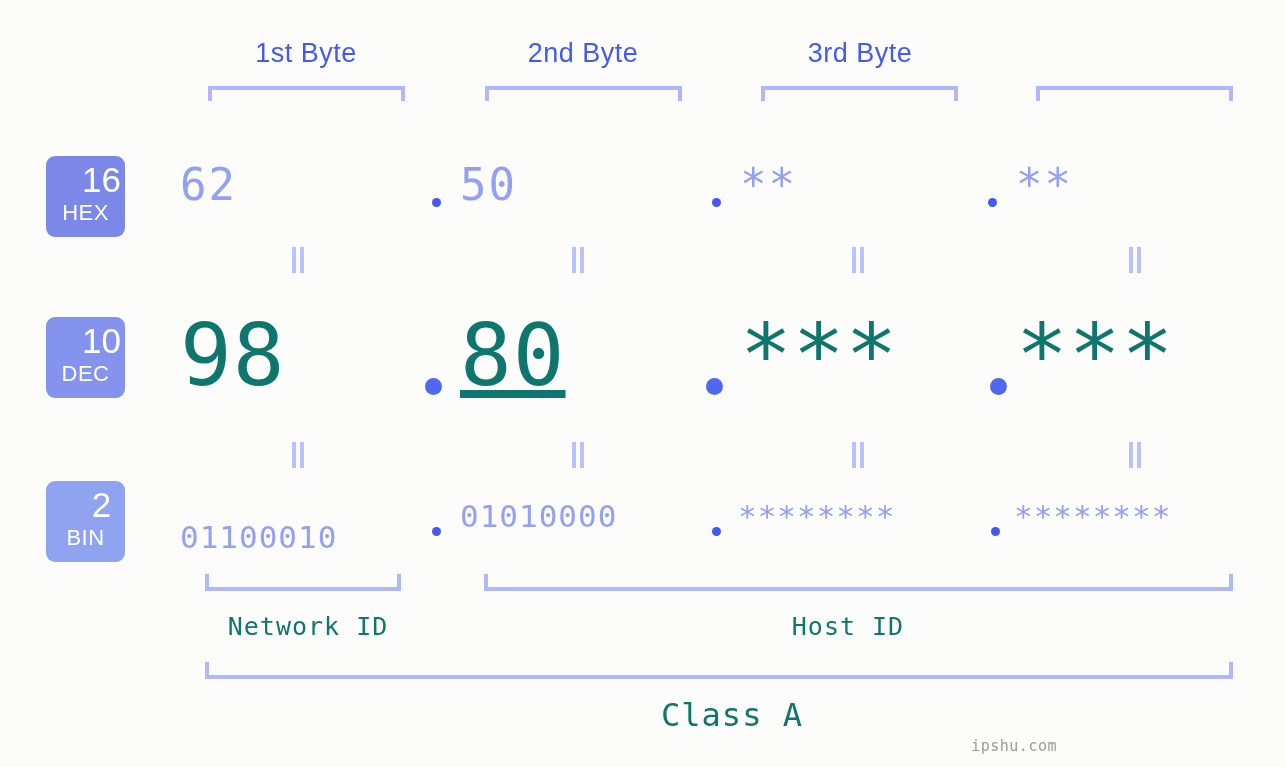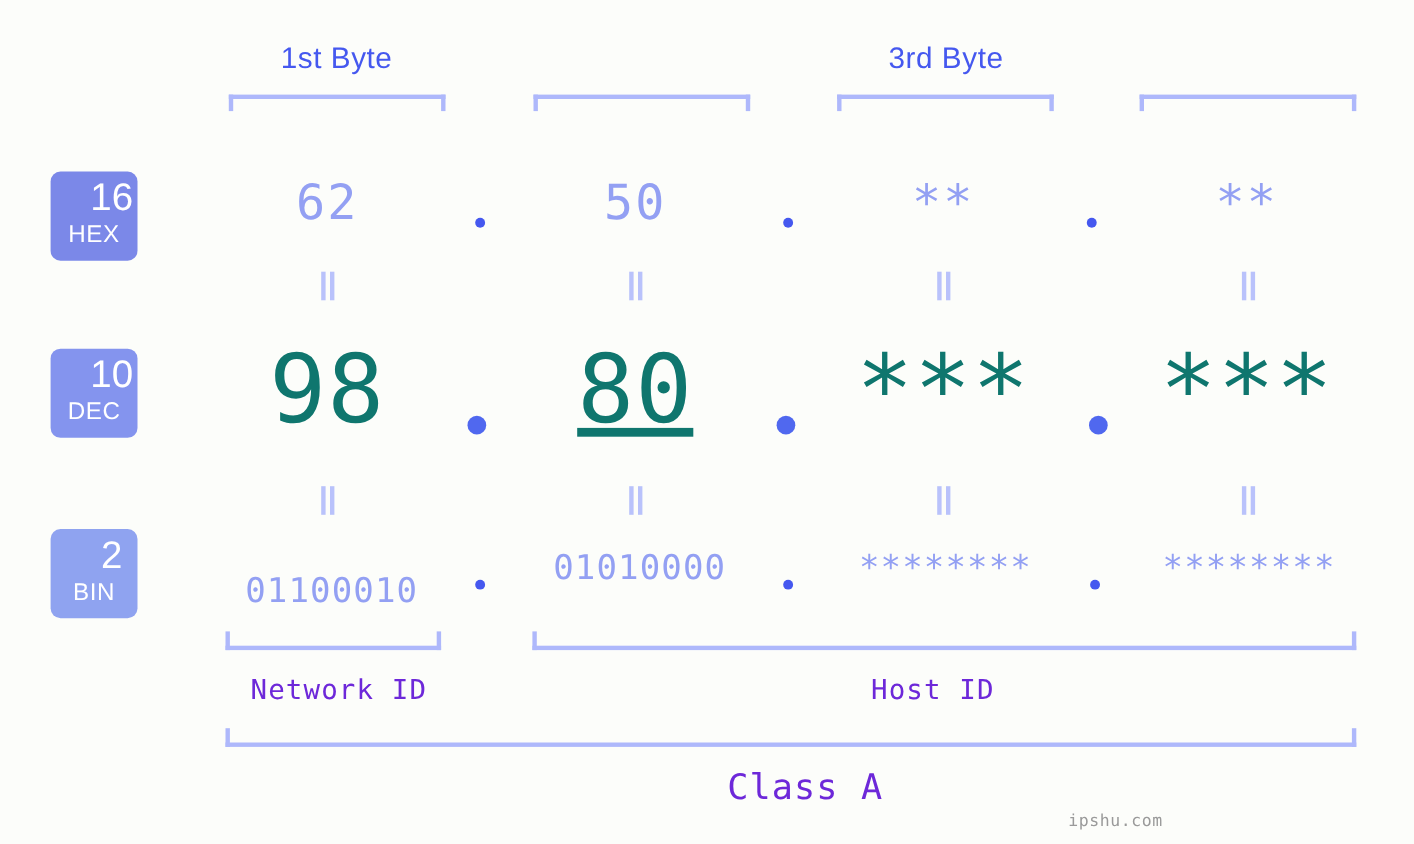--- a/index.html
+++ b/index.html
@@ -79,21 +79,20 @@
     font-size: 22px;
     line-height: 26px;
     font-family: "Liberation Sans", sans-serif;
     font-weight: 400;
     letter-spacing: 0.5px;
   }
 
   
   .val-cell {
     position: absolute;
-    text-align: center;
     white-space: nowrap;
     font-family: "DejaVu Sans Mono", monospace;
   }
 
   .row-hex .val-cell {
     font-size: 44px;
     line-height: 60px;
     color: #93a0f3;
     letter-spacing: 2px;
   }
@@ -138,21 +137,21 @@
   .eq i.a { left: 1px; }
   .eq i.b { left: 9px; }
 
   
   .caption {
     position: absolute;
     text-align: center;
     font-family: "DejaVu Sans Mono", monospace;
     font-size: 25px;
     line-height: 34px;
-    color: #6d28d9;
+    color: #0f766e;
     white-space: nowrap;
     letter-spacing: 1px;
   }
   .caption.big {
     font-size: 32px;
     line-height: 42px;
   }
 
   
   .watermark {
@@ -164,20 +163,21 @@
     color: #9a9a9a;
     letter-spacing: 0.5px;
   }
 </style>
 </head>
 <body>
 
 <div class="stage">
 
   <div class="byte-label" style="left:180px; width:252px;">1st Byte</div>
+  <div class="byte-label" style="left:457px; width:252px;">2nd Byte</div>
   <div class="byte-label" style="left:734px; width:252px;">3rd Byte</div>
 
   <div class="bracket-top" style="left:208px; width:197px;"></div>
   <div class="bracket-top" style="left:485px; width:197px;"></div>
   <div class="bracket-top" style="left:761px; width:197px;"></div>
   <div class="bracket-top" style="left:1036px; width:197px;"></div>
 
   <div class="badge" style="top:156px; background:#7b88e8;">
     <span class="num">16</span>
     <span class="name">HEX</span>

